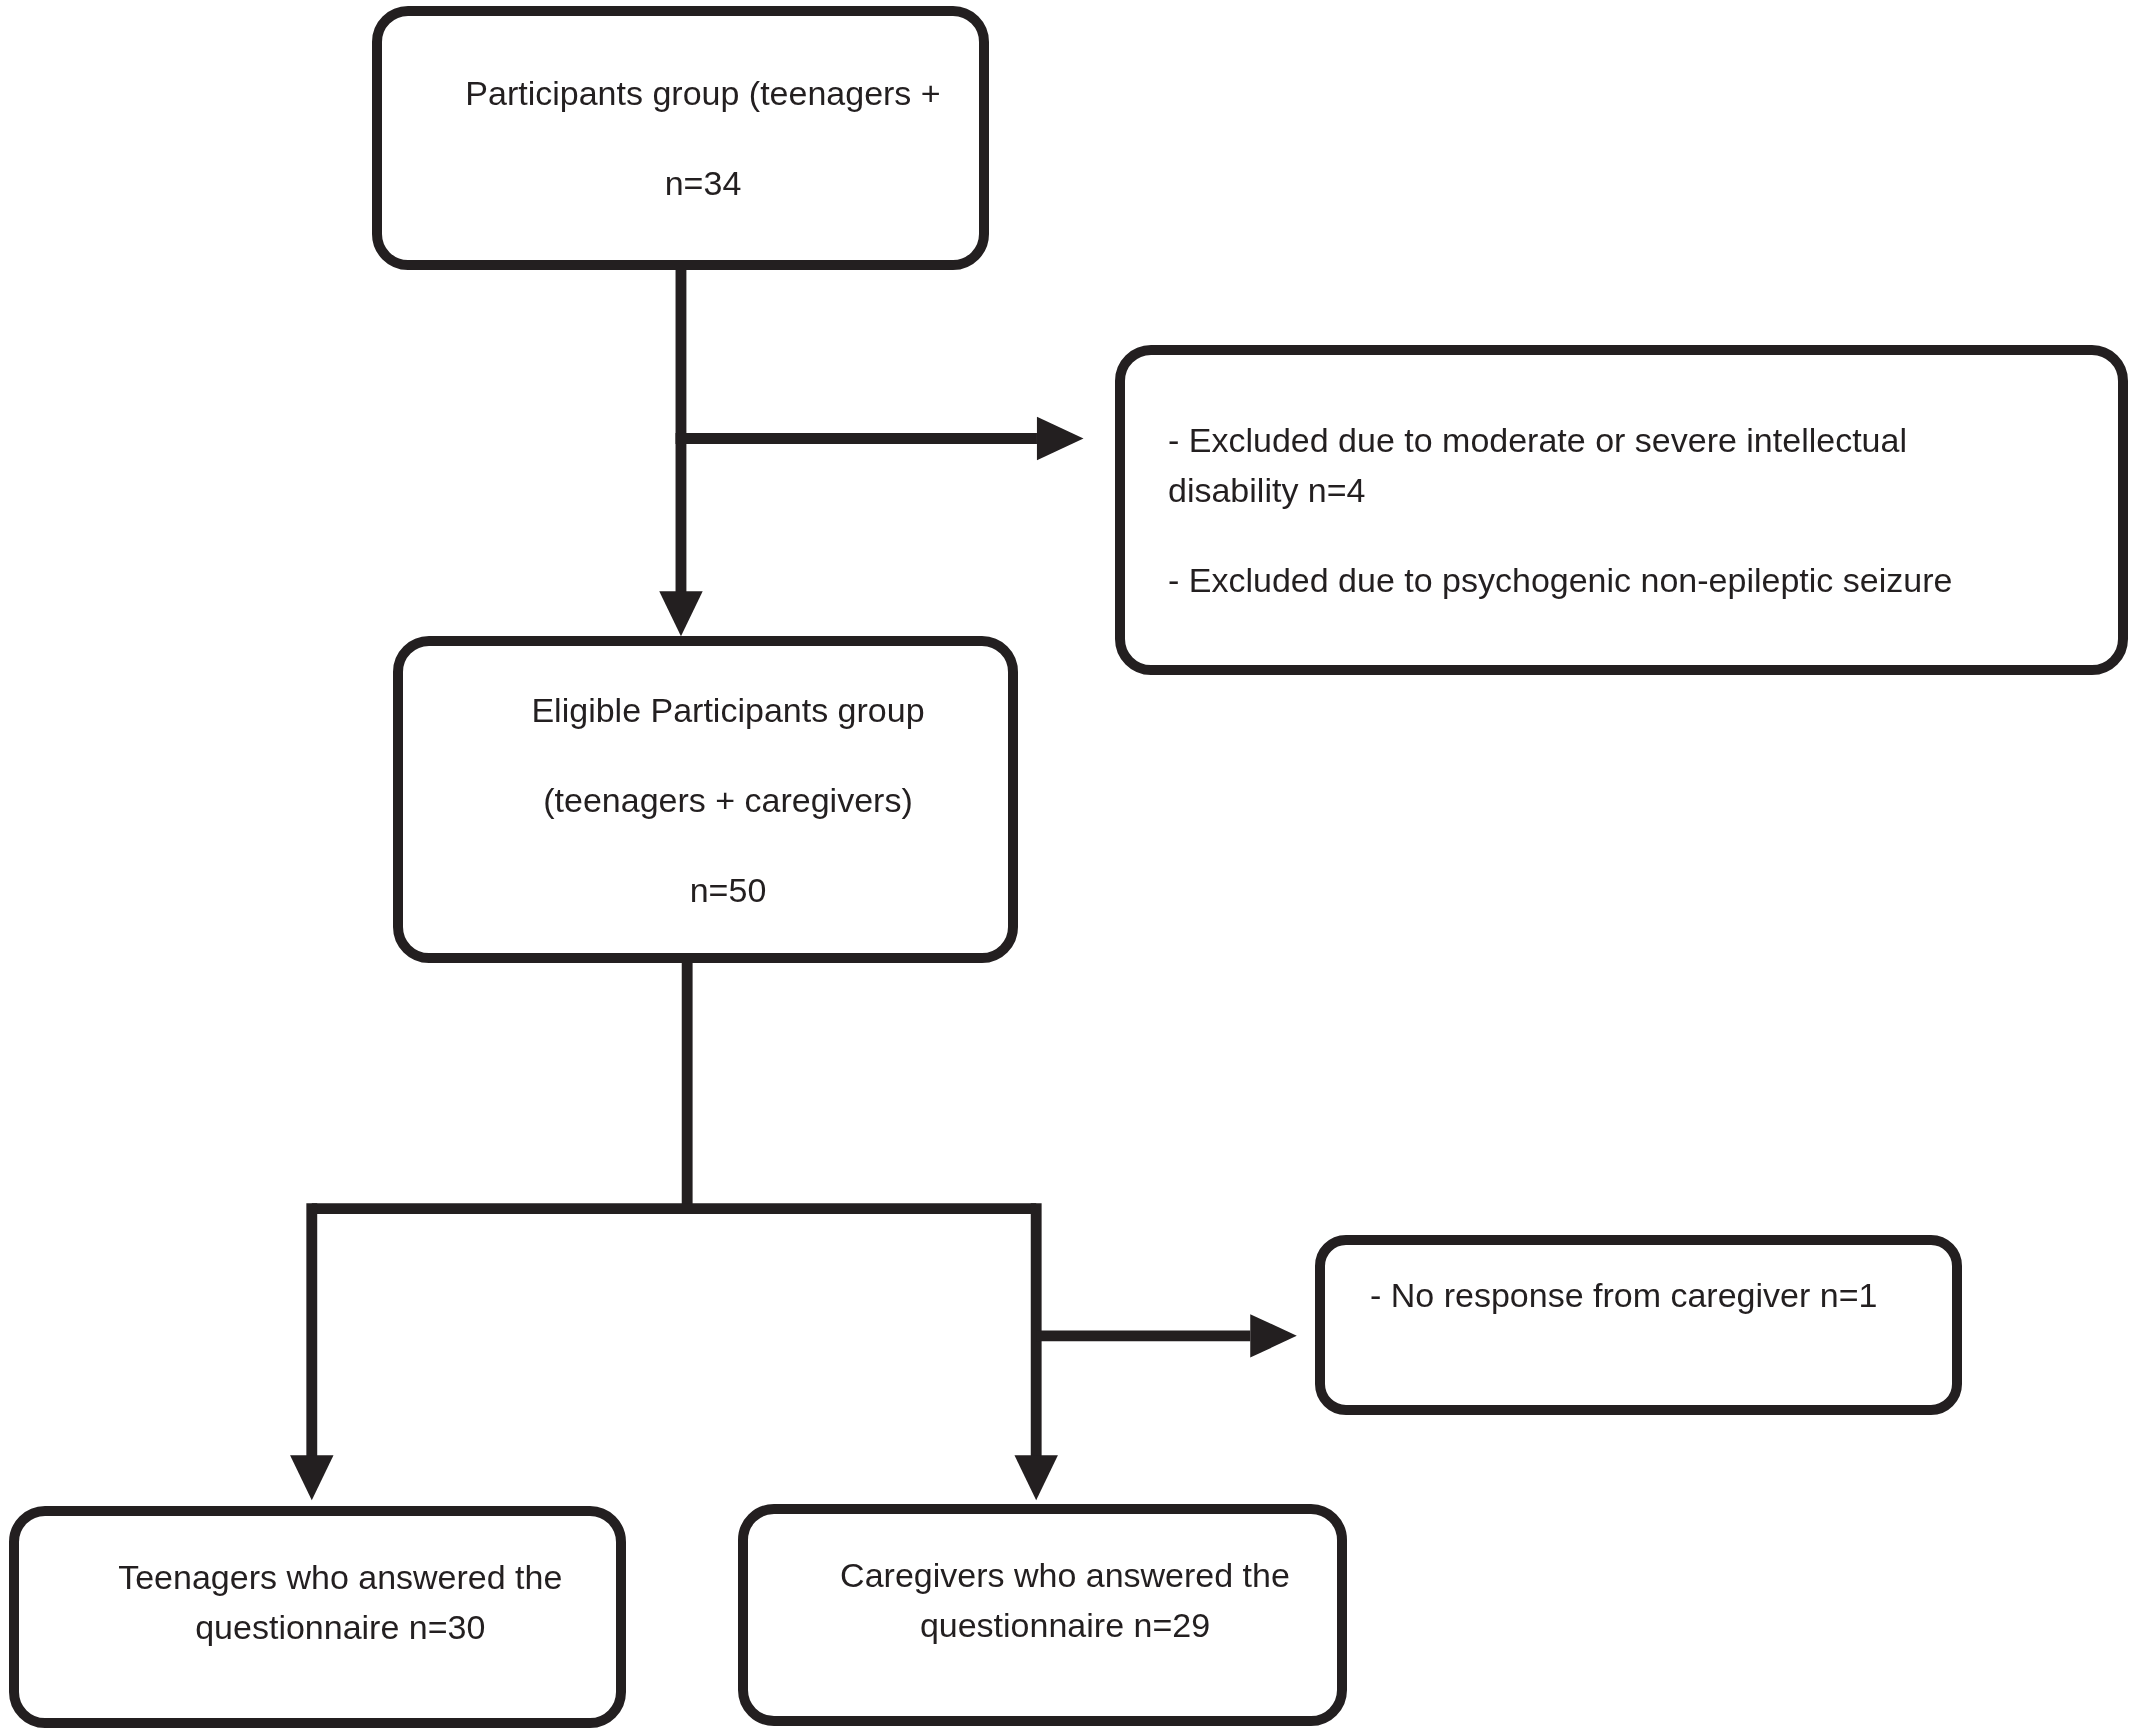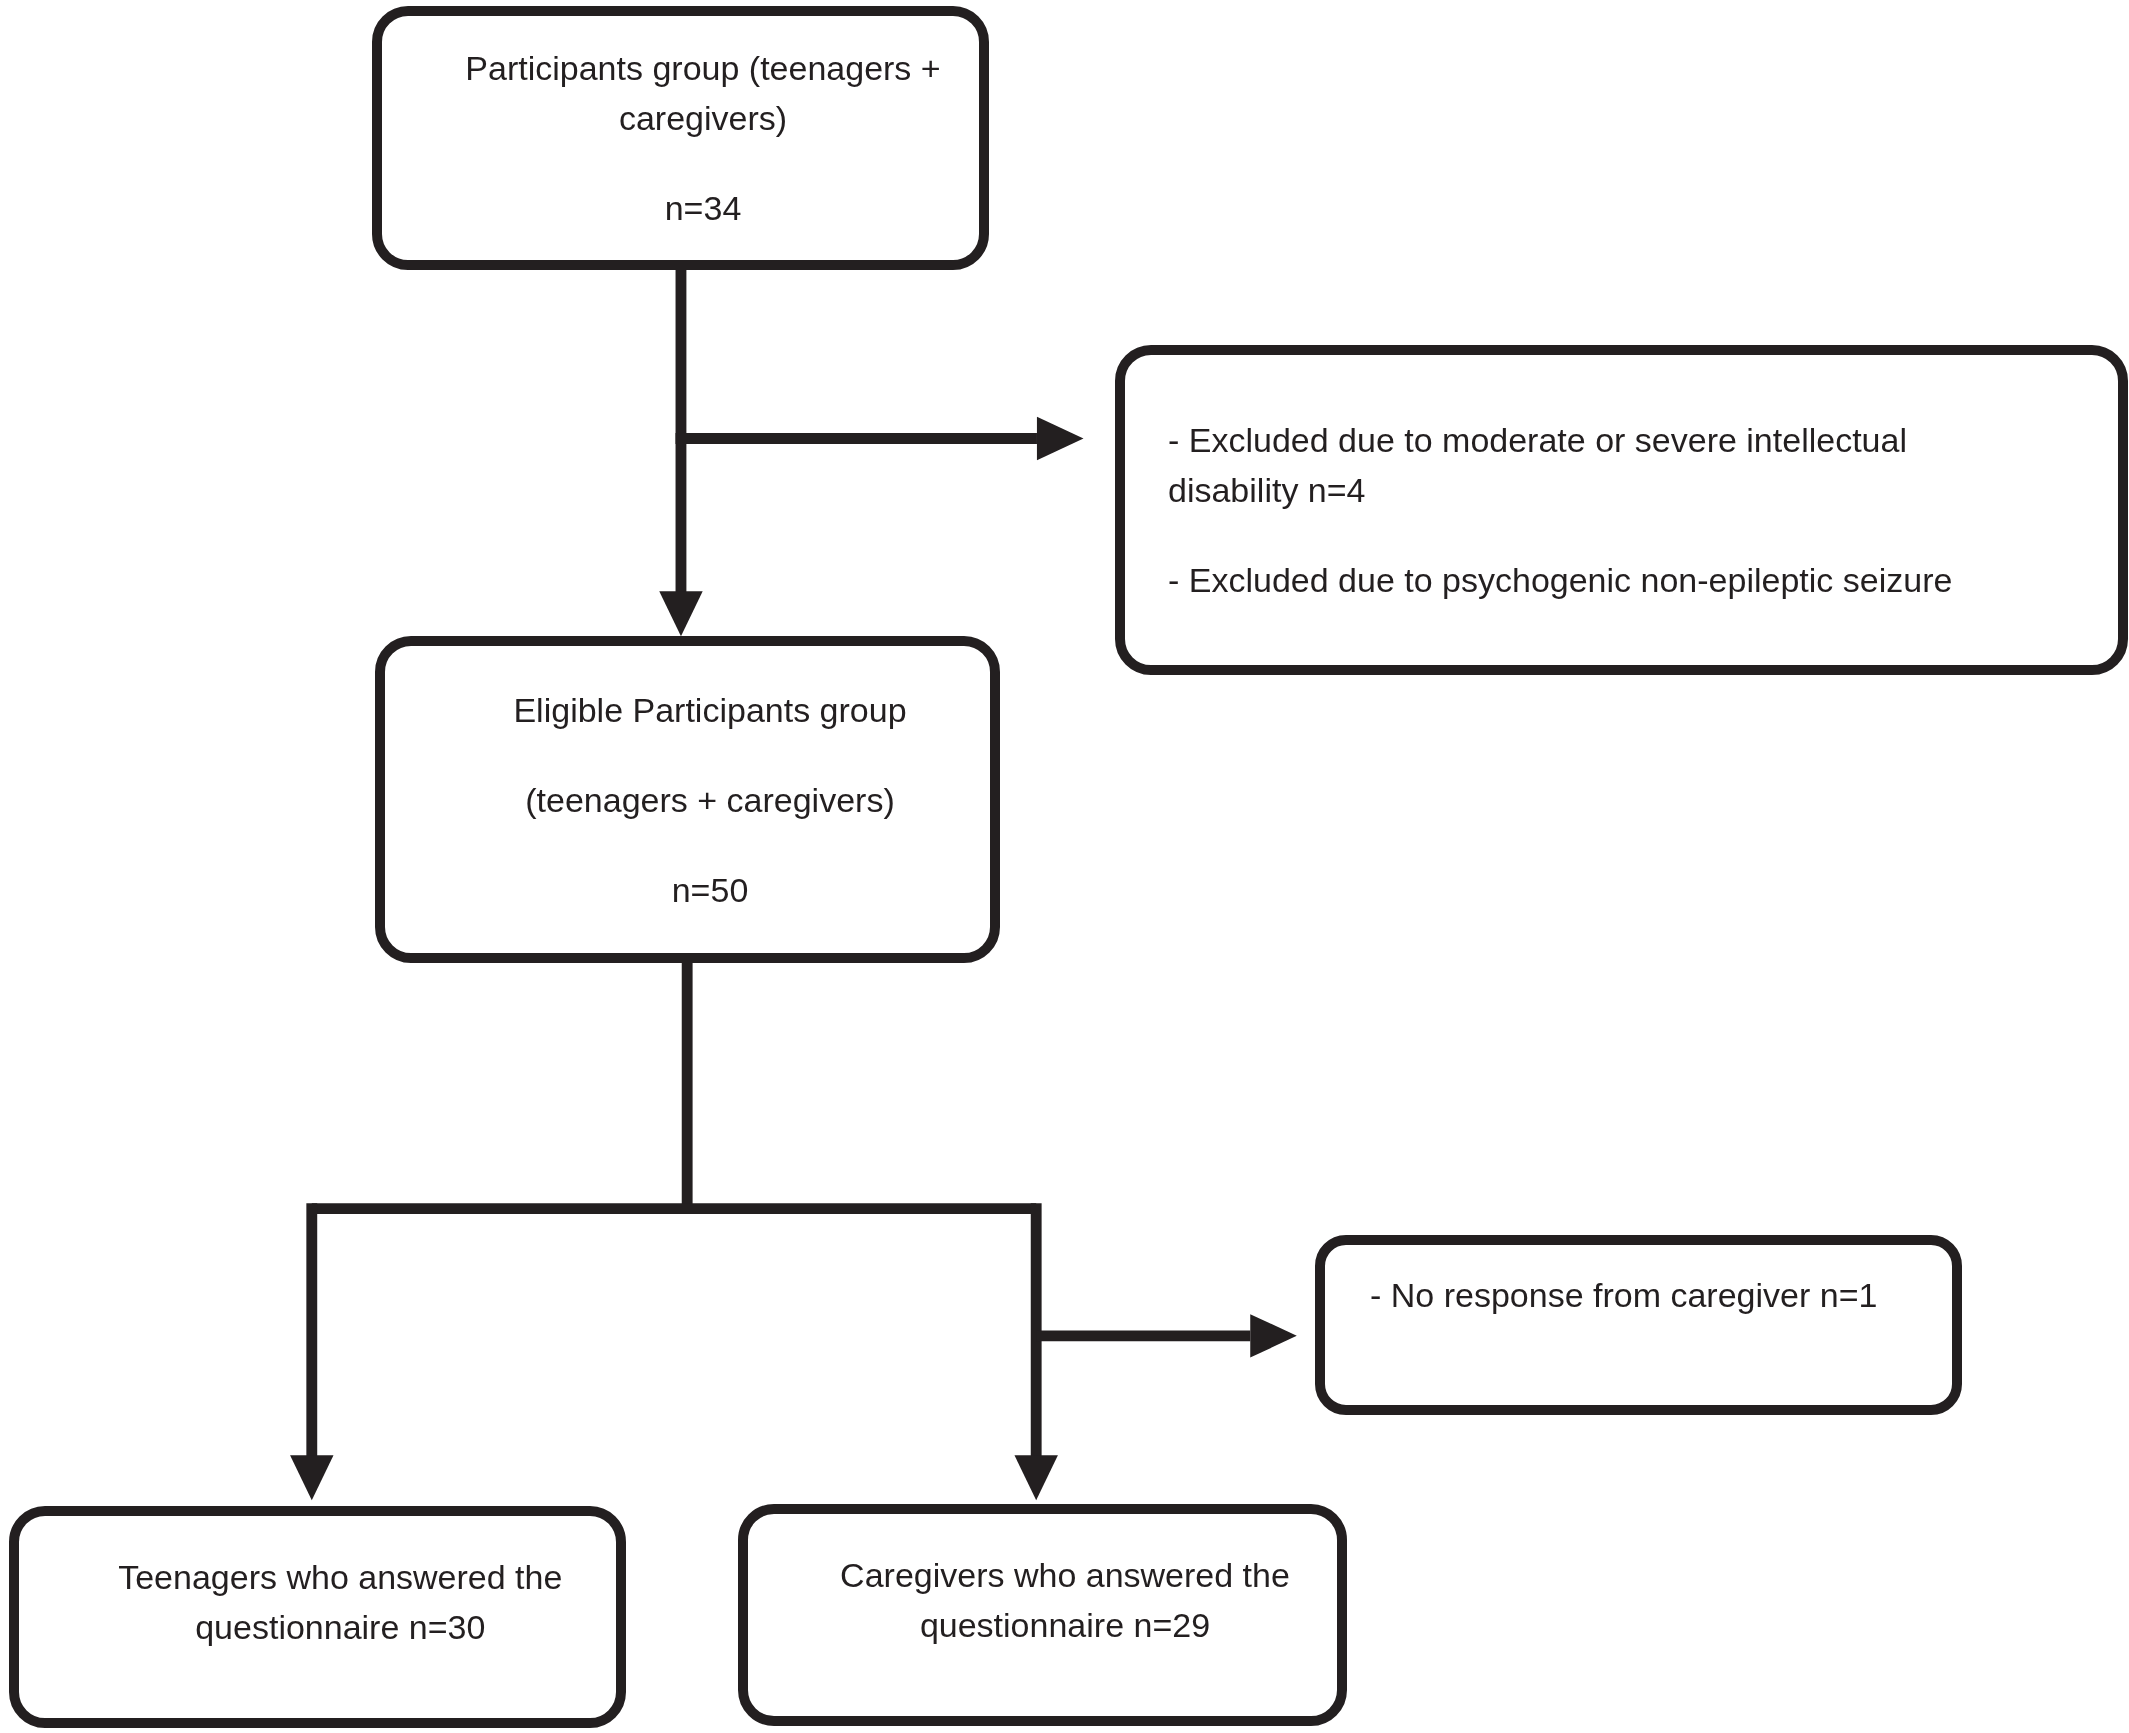--- a/index.html
+++ b/index.html
@@ -27,21 +27,21 @@
     border-radius:36px;
     display:flex; flex-direction:column; justify-content:center;
     font-size:34px; line-height:50px;padding-left:45px;
   }
   .box .para { margin:20px 0; }
   .box .line { white-space:nowrap; }
   .center { align-items:center; text-align:center; }
   .leftal { align-items:flex-start; text-align:left;margin-left:6px; }
   #box-participants { left:372px; top:6.2px;    width:617px;  height:264px; }
   #box-excluded     { left:1109px; top:345px; width:1013px; height:330px; padding-left:43px; padding-right:23px; }
-  #box-eligible     { left:375px; top:636px;  width:625px;  height:327px; }
+  #box-eligible     { left:393px; top:636px;  width:625px;  height:327px; }
   #box-noresponse   { left:1309px; top:1235px; width:647px; height:180px;
                       justify-content:flex-start; padding-top:25px; padding-left:45px; border-radius:31px; }
   #box-teenagers    { left:9.3px;  top:1506px; width:617px;  height:222px; padding-bottom:31px; }
   #box-caregivers   { left:738px; top:1504px; width:609px;  height:222px; padding-bottom:31px; }
 </style>
 </head>
 <body>
 
 <div class="canvas">
 
@@ -62,21 +62,20 @@
     <path class="ln" d="M1336 1551 V1878"></path>
     <polygon class="ah" points="1336,1934 1308,1876 1364,1876"></polygon>
 
     <path class="ln" d="M1336 1722 H1612"></path>
     <polygon class="ah" points="1672,1722 1612,1694 1612,1750"></polygon>
   </svg>
 
   <div class="box center" id="box-participants">
     <div class="para">
       <div class="line">Participants group (teenagers +</div>
-      <div class="line">caregivers)</div>
     </div>
     <div class="para">
       <div class="line">n=34</div>
     </div>
   </div>
 
   <div class="box leftal" id="box-excluded">
     <div class="para">
       <div class="line">- Excluded due to moderate or severe intellectual</div>
       <div class="line">disability n=4</div>

